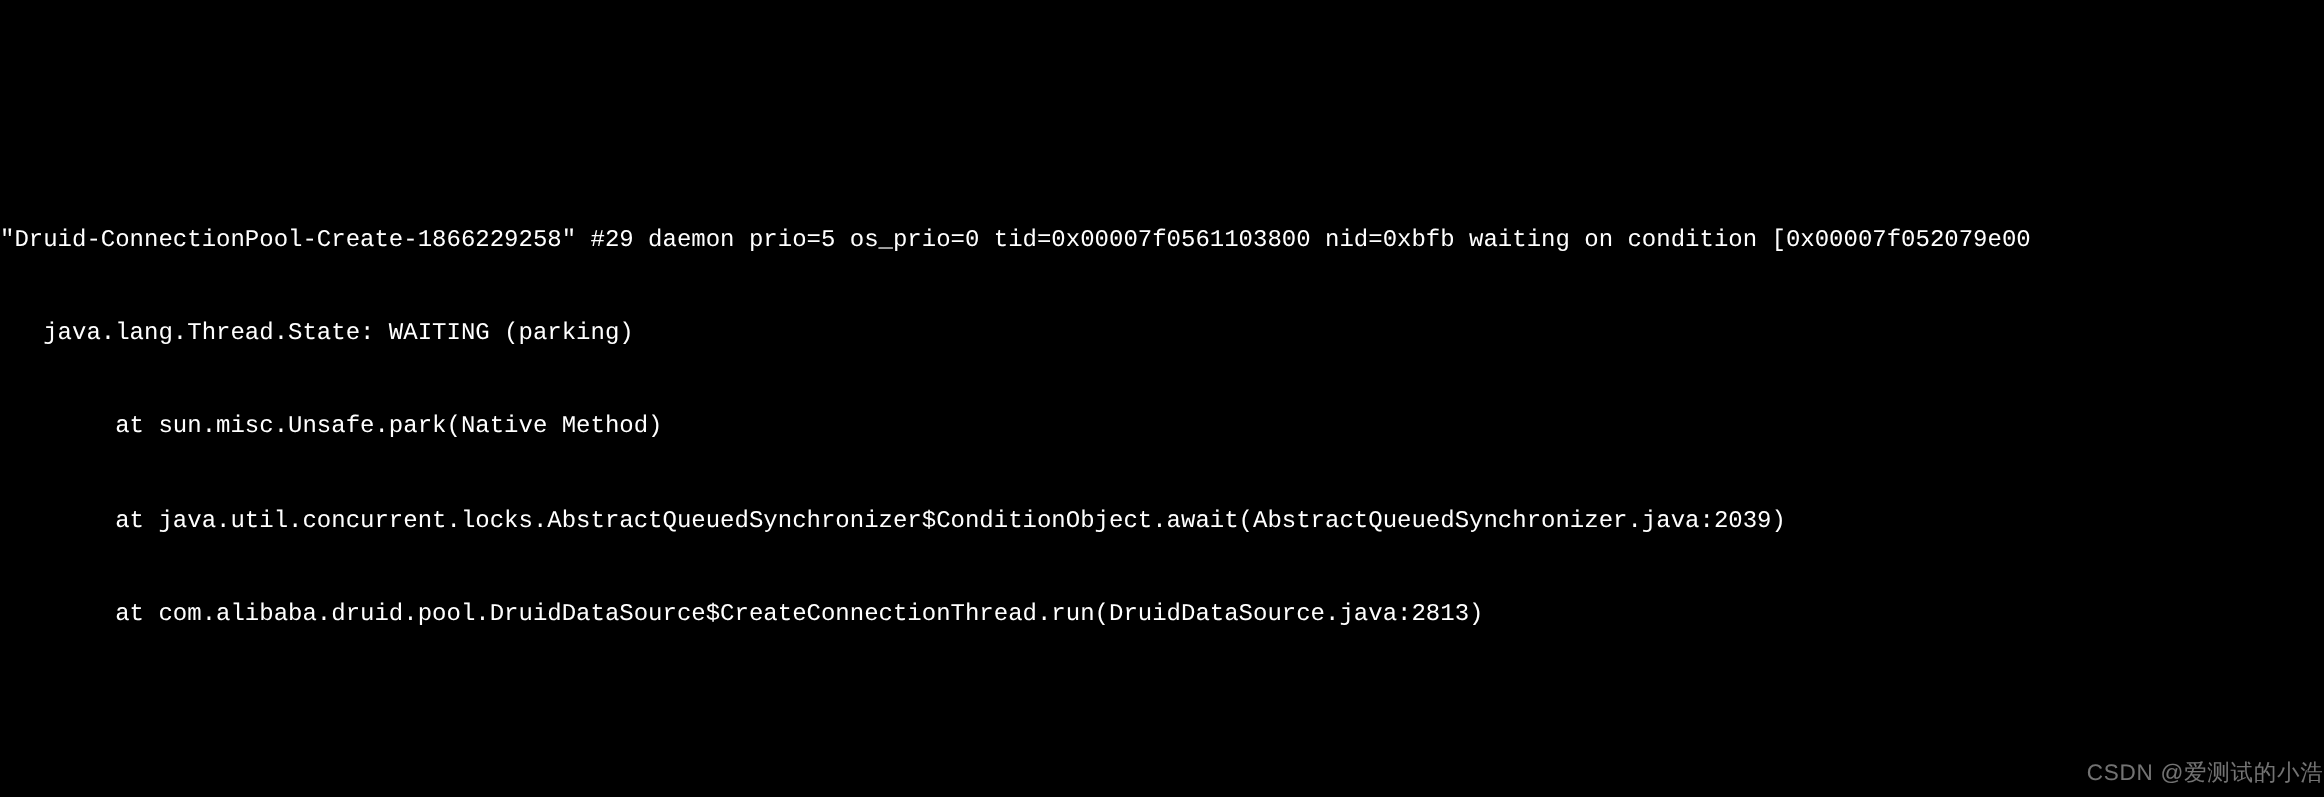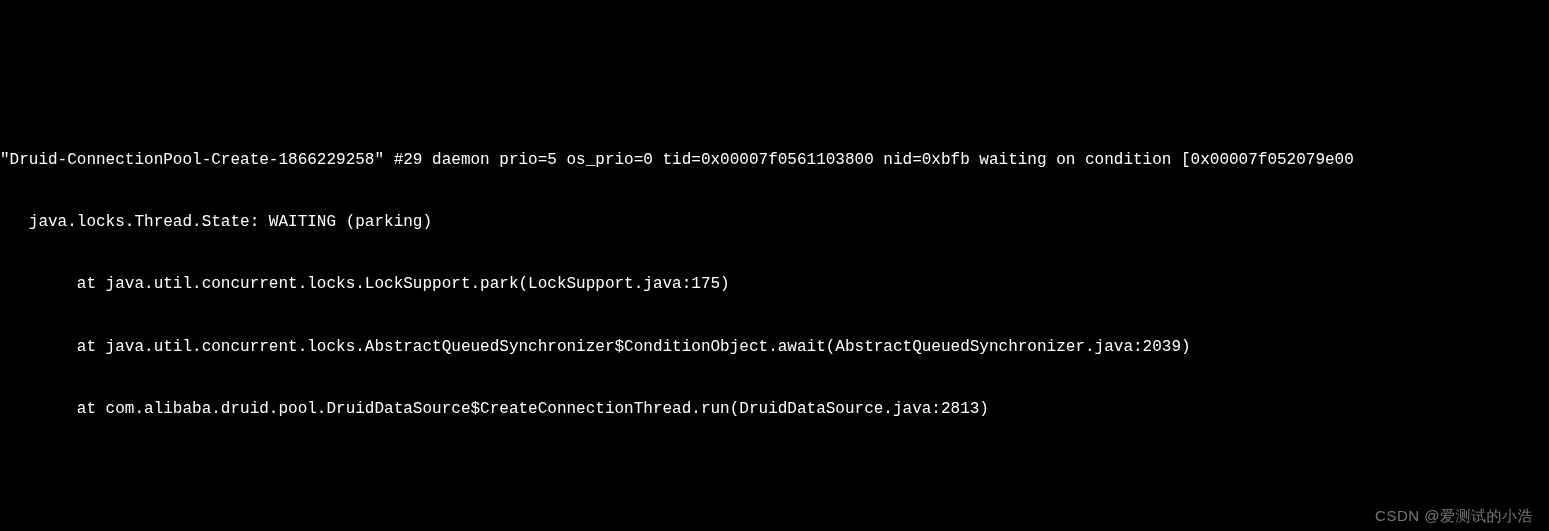--- a/index.html
+++ b/index.html
@@ -16,38 +16,38 @@
     height: 531px;
   }
   .terminal {
     padding: 4px 0 0 0;
   }
   .line {
     display: block;
   }
   .watermark {
     position: absolute;
-    right: 16px;
+    right: 0;
     bottom: 6px;
     color: rgba(255,255,255,0.45);
     font-family: sans-serif;
     font-size: 15px;
     letter-spacing: 0.5px;
     white-space: nowrap;
   }
 </style>
 </head>
 <body>
 
 
 
 <div class="terminal">
   <span class="line">"Druid-ConnectionPool-Create-1866229258" #29 daemon prio=5 os_prio=0 tid=0x00007f0561103800 nid=0xbfb waiting on condition [0x00007f052079e00</span>
-  <span class="line">   java.locks.Thread.State: WAITING (parking)</span>
-  <span class="line">        at java.util.concurrent.locks.LockSupport.park(LockSupport.java:175)</span>
+  <span class="line">   java.lang.Thread.State: WAITING (parking)</span>
+  <span class="line">        at sun.misc.Unsafe.park(Native Method)</span>
   <span class="line">        at java.util.concurrent.locks.AbstractQueuedSynchronizer$ConditionObject.await(AbstractQueuedSynchronizer.java:2039)</span>
   <span class="line">        at com.alibaba.druid.pool.DruidDataSource$CreateConnectionThread.run(DruidDataSource.java:2813)</span>
   <span class="line"></span>
   
   
   <span class="line"></span>
   
   
   
   

